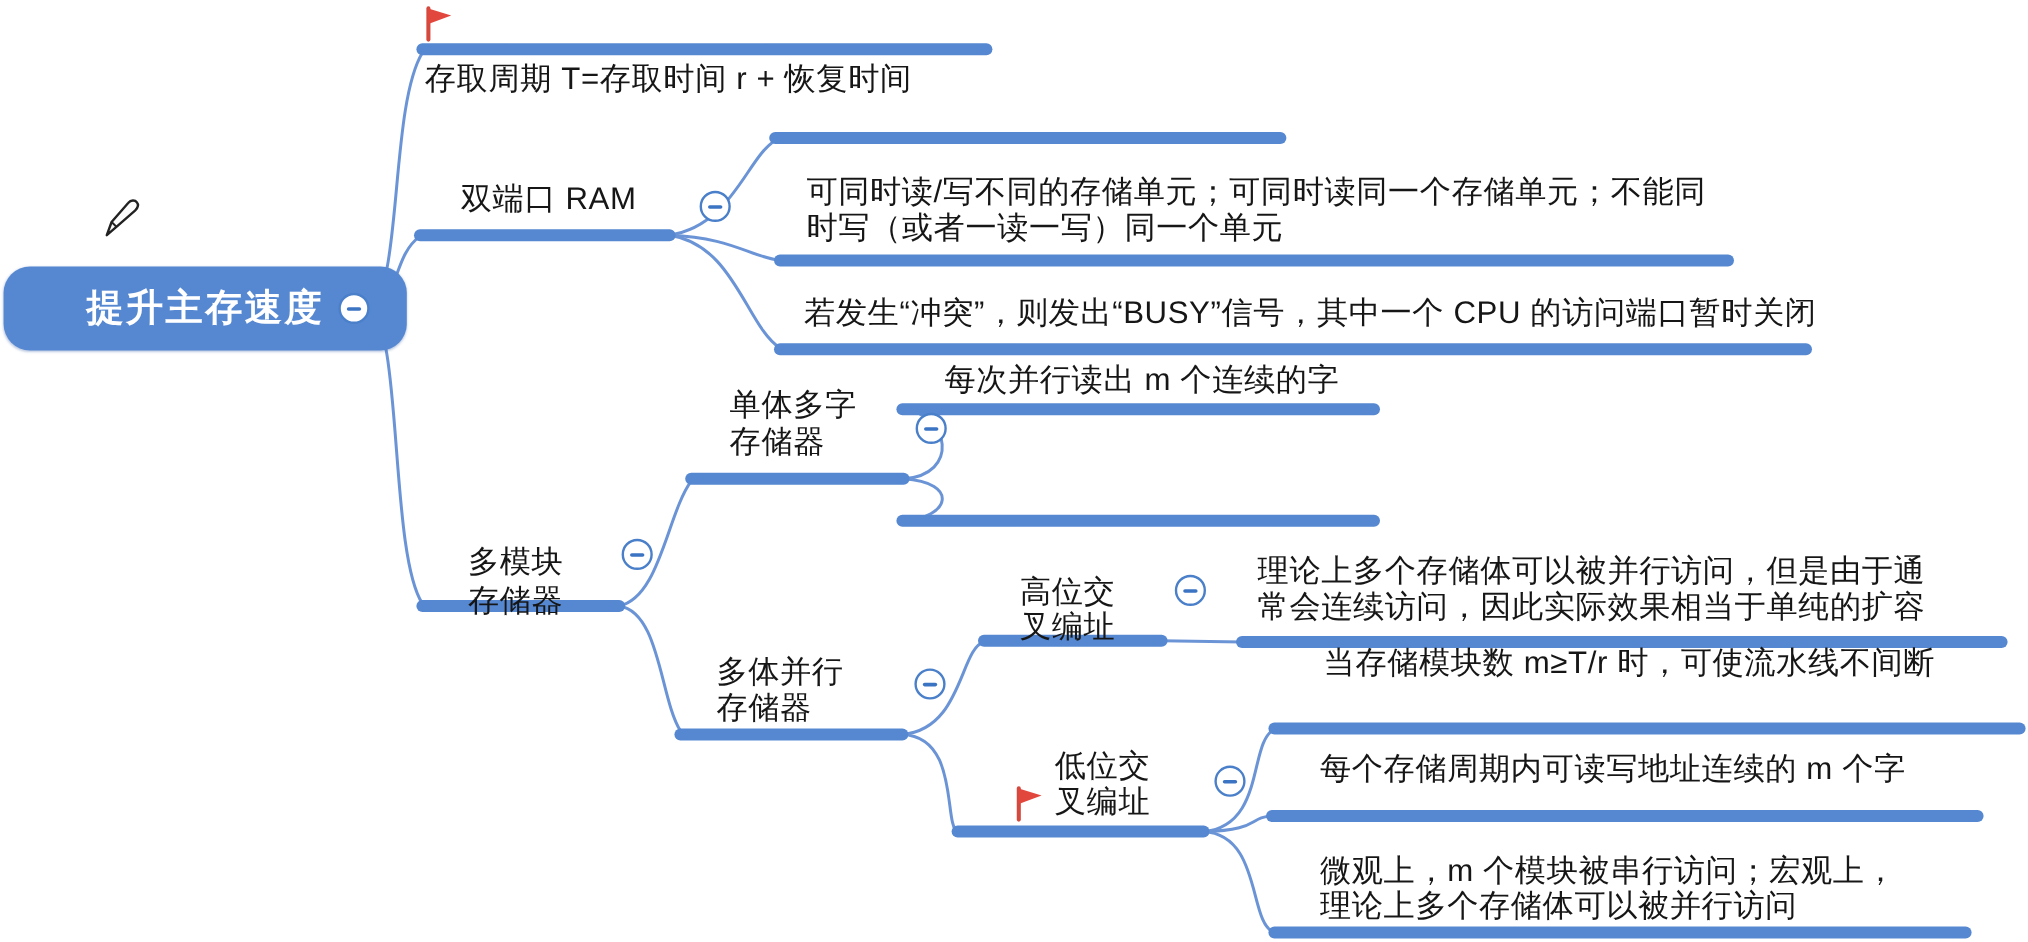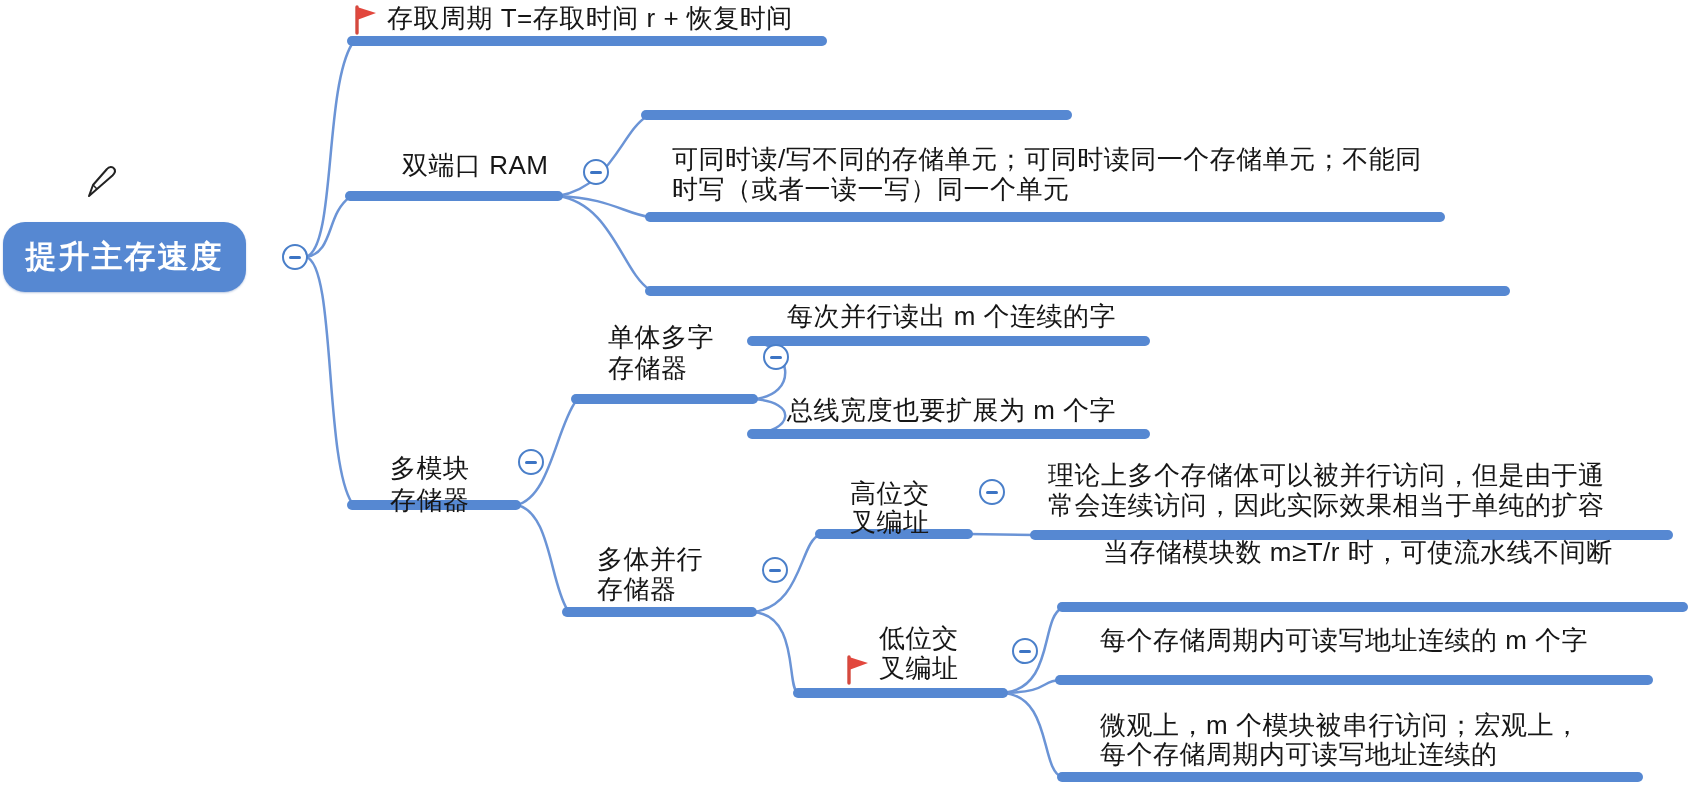--- a/index.html
+++ b/index.html
@@ -5,25 +5,25 @@
   html,body{margin:0;padding:0;background:#ffffff;}
   #canvas{
     position:relative;width:1690px;height:785px;overflow:hidden;
     background:#fff;font-family:"Liberation Sans",sans-serif;
   }
   #wires{position:absolute;left:0;top:0;z-index:1;}
   .topic-label{
     position:absolute;z-index:3;font-size:26px;font-weight:500;color:#161616;
     letter-spacing:.5px;line-height:30px;white-space:pre-line;
   }
-  .nowrap{white-space:nowrap;}
+  .nowrap{white-space:nowrap;flex-direction:column;}
   .with-flag{display:flex;align-items:flex-start;gap:9px;}
   .with-flag .fl{flex:0 0 auto;margin-top:2px;}
   .root-topic{
-    position:absolute;left:3px;top:222px;width:243px;height:70px;z-index:3;
+    position:absolute;left:3px;top:222px;width:336px;height:70px;z-index:3;
     background:#5688d2;border-radius:22px;color:#fff;font-size:31px;font-weight:bold;
     letter-spacing:2px;display:flex;align-items:center;justify-content:center;
     box-shadow:0 1px 2px rgba(60,100,170,.35);
   }
   .toggle{
     position:absolute;z-index:4;width:26px;height:26px;border-radius:50%;
     background:#fff;border:2.5px solid #4a7fc9;box-sizing:border-box;
     display:flex;align-items:center;justify-content:center;cursor:pointer;
   }
   .toggle .minus{width:12px;height:3px;background:#3c74c4;border-radius:2px;}
@@ -109,31 +109,31 @@
   <div class="topic-label nowrap with-flag" style="left:354px;top:3px">
     <span class="fl">
       <svg width="24" height="30" viewBox="0 0 24 30">
           <line x1="3" y1="2" x2="3" y2="28" stroke="#d4493e" stroke-width="3.4" stroke-linecap="round"></line>
           <path d="M3,2 L22,8 L3,15 Z" fill="#e2473d"></path>
         </svg>
     </span>
     <span>存取周期 T=存取时间 r + 恢复时间</span>
   </div>
 
-  <div class="topic-label nowrap" style="left:402px;top:150px">双端口 RAM</div>
+  <div class="topic-label nowrap" style="left:384px;top:150px">双端口 RAM</div>
   <div class="topic-label" style="left:672px;top:144px">可同时读/写不同的存储单元；可同时读同一个存储单元；不能同
 时写（或者一读一写）同一个单元</div>
+  <div class="topic-label nowrap" style="left:670px;top:245px">若发生“冲突”，则发出“BUSY”信号，其中一个 CPU 的访问端口暂时关闭</div>
 
   <div class="topic-label" style="left:390px;top:452px;line-height:32px">多模块
 存储器</div>
 
   <div class="topic-label" style="left:608px;top:322px;line-height:31px">单体多字
 存储器</div>
   <div class="topic-label nowrap" style="left:787px;top:301px">每次并行读出 m 个连续的字</div>
-  <div class="topic-label nowrap" style="left:787px;top:395px">总线宽度也要扩展为 m 个字</div>
 
   <div class="topic-label" style="left:597px;top:544px">多体并行
 存储器</div>
 
   <div class="topic-label" style="left:850px;top:479px;line-height:29px">高位交
 叉编址</div>
   <div class="topic-label" style="left:1048px;top:460px">理论上多个存储体可以被并行访问，但是由于通
 常会连续访问，因此实际效果相当于单纯的扩容</div>
 
   <div class="topic-label with-flag" style="left:846px;top:623px">
@@ -143,15 +143,15 @@
           <path d="M3,2 L22,8 L3,15 Z" fill="#e2473d"></path>
         </svg>
     </span>
     <span>低位交
 叉编址</span>
   </div>
 
   <div class="topic-label nowrap" style="left:1103px;top:537px">当存储模块数 m≥T/r 时，可使流水线不间断</div>
   <div class="topic-label nowrap" style="left:1100px;top:625px">每个存储周期内可读写地址连续的 m 个字</div>
   <div class="topic-label" style="left:1100px;top:711px;line-height:29px">微观上，m 个模块被串行访问；宏观上，
-每个存储周期内可读写地址连续的</div>
+理论上多个存储体可以被并行访问</div>
 
 </div>
 
 </body></html>

